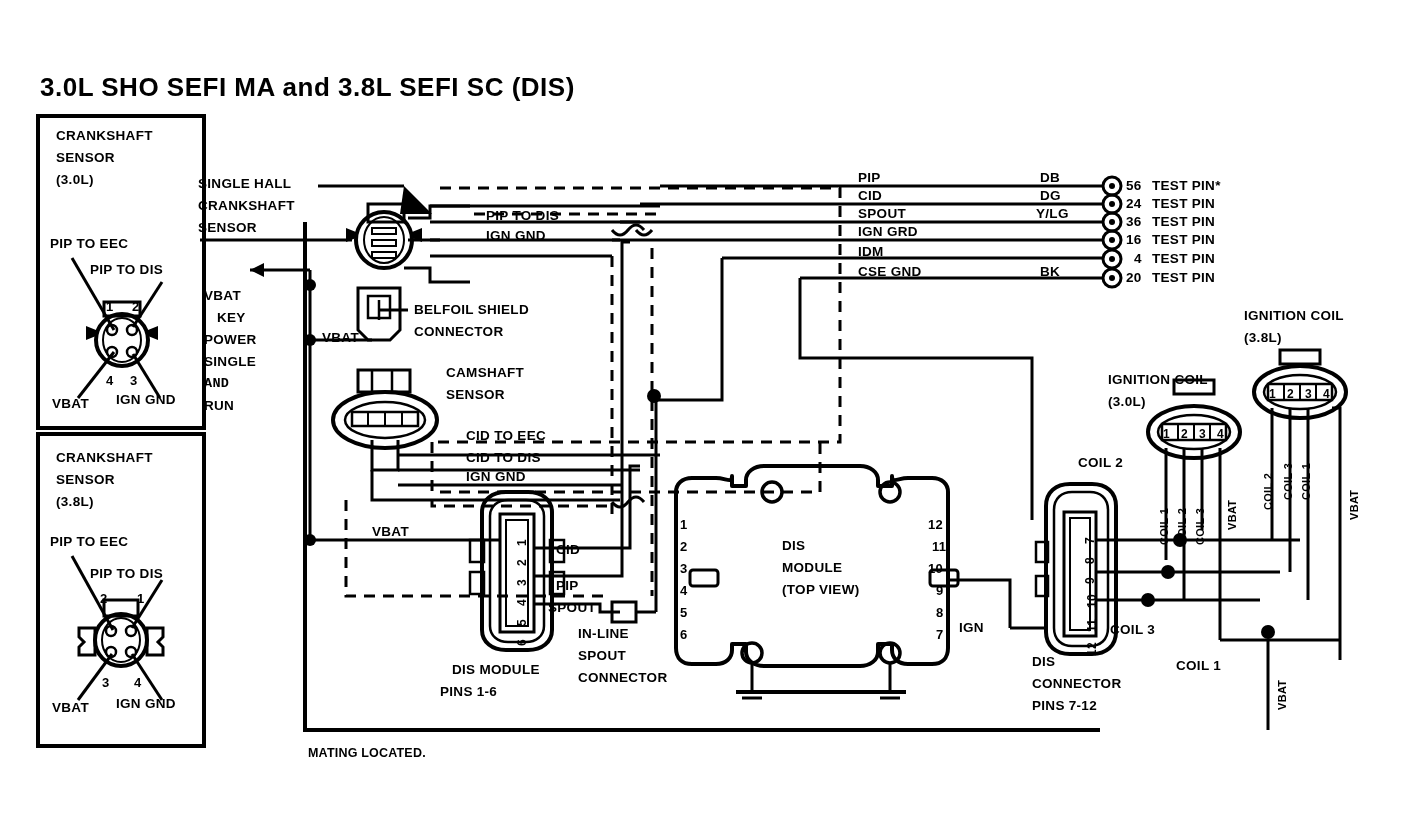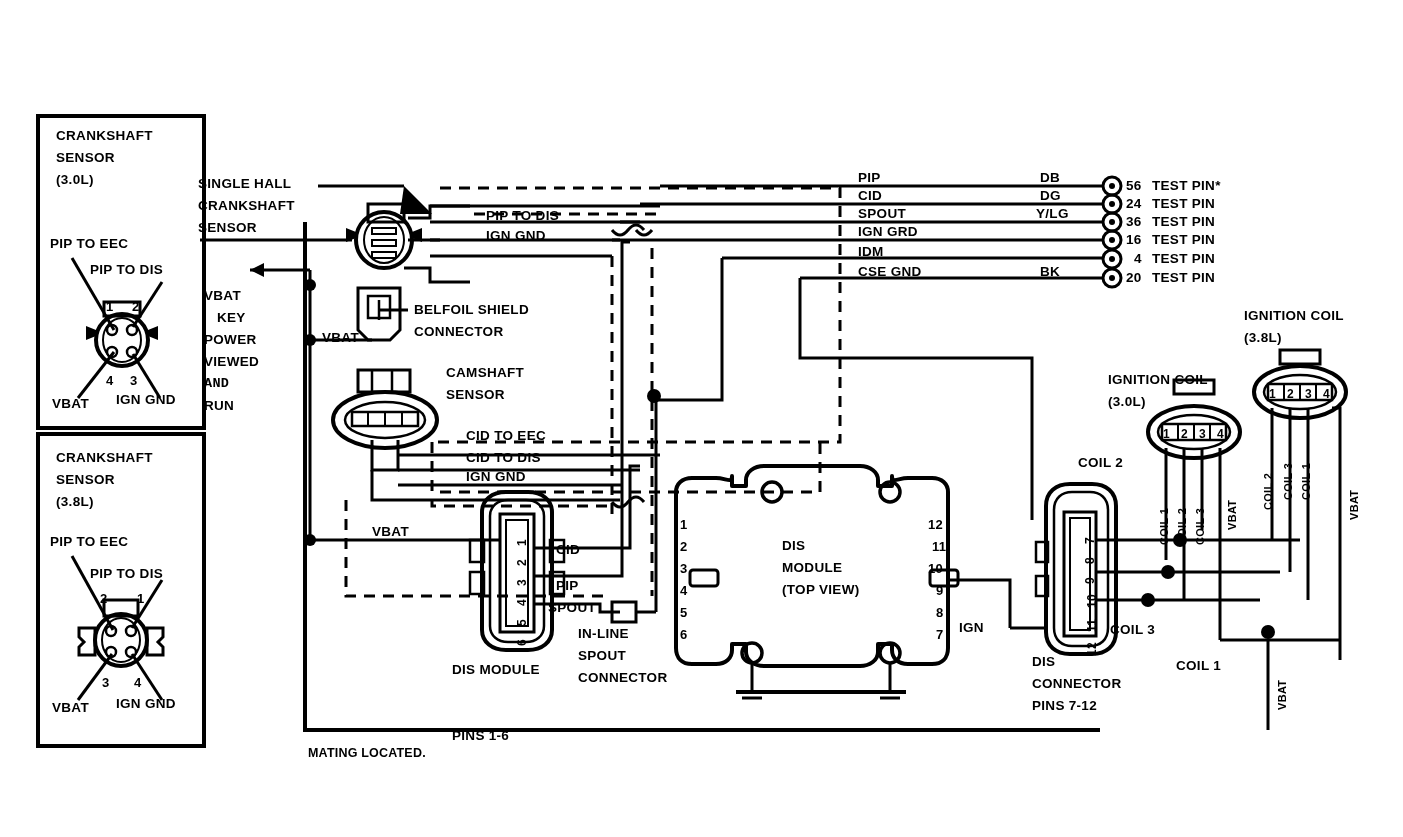--- a/index.html
+++ b/index.html
@@ -276,20 +276,21 @@
       <g stroke-width="3">
         <path d="M612 230 q8 10 16 0 q8 -10 16 0"></path>
         <path d="M612 502 q8 10 16 0 q8 -10 16 0"></path>
         <path d="M636 230 q8 10 16 0"></path>
       </g>
 
     </g>
   </svg>
   </div>
 
+  <div class="t title" style="left:40px;top:73px;">3.0L SHO SEFI MA and 3.8L SEFI SC (DIS)</div>
 
   <div class="t lbl" style="left:56px;top:128px;">CRANKSHAFT</div>
   <div class="t lbl" style="left:56px;top:150px;">SENSOR</div>
   <div class="t lbl" style="left:56px;top:172px;">(3.0L)</div>
   <div class="t lbl" style="left:50px;top:236px;">PIP TO EEC</div>
   <div class="t lbl" style="left:90px;top:262px;">PIP TO DIS</div>
   <div class="t pinnum" style="left:106px;top:300px;">1</div>
   <div class="t pinnum" style="left:132px;top:300px;">2</div>
   <div class="t pinnum" style="left:106px;top:374px;">4</div>
   <div class="t pinnum" style="left:130px;top:374px;">3</div>
@@ -310,21 +311,21 @@
 
   <div class="t lbl" style="left:198px;top:176px;">SINGLE HALL</div>
   <div class="t lbl" style="left:198px;top:198px;">CRANKSHAFT</div>
   <div class="t lbl" style="left:198px;top:220px;">SENSOR</div>
   <div class="t lbl" style="left:486px;top:208px;">PIP TO DIS</div>
   <div class="t lbl" style="left:486px;top:228px;">IGN GND</div>
 
   <div class="t lbl" style="left:204px;top:288px;">VBAT</div>
   <div class="t lbl" style="left:204px;top:310px;margin-left:13px;">KEY</div>
   <div class="t lbl" style="left:204px;top:332px;">POWER</div>
-  <div class="t lbl" style="left:204px;top:354px;">VIEWED</div>
+  <div class="t lbl" style="left:204px;top:354px;">SINGLE</div>
   <div class="t lbl" style="left:204px;top:376px;font-family:Liberation Mono, monospace;">AND</div>
   <div class="t lbl" style="left:204px;top:398px;">RUN</div>
 
   <div class="t lbl" style="left:322px;top:330px;">VBAT</div>
   <div class="t lbl" style="left:414px;top:302px;">BELFOIL SHIELD</div>
   <div class="t lbl" style="left:414px;top:324px;">CONNECTOR</div>
 
   <div class="t lbl" style="left:446px;top:365px;">CAMSHAFT</div>
   <div class="t lbl" style="left:446px;top:387px;">SENSOR</div>
   <div class="t lbl" style="left:466px;top:428px;">CID TO EEC</div>
@@ -335,21 +336,21 @@
   <div class="t lbl" style="left:556px;top:542px;">CID</div>
   <div class="t lbl" style="left:556px;top:578px;">PIP</div>
   <div class="t lbl" style="left:548px;top:600px;">SPOUT</div>
   <div class="t pin vert rot90" style="left:516px;top:546px;position:absolute;">1</div>
   <div class="t pin vert rot90" style="left:516px;top:566px;position:absolute;">2</div>
   <div class="t pin vert rot90" style="left:516px;top:586px;position:absolute;">3</div>
   <div class="t pin vert rot90" style="left:516px;top:606px;position:absolute;">4</div>
   <div class="t pin vert rot90" style="left:516px;top:626px;position:absolute;">5</div>
   <div class="t pin vert rot90" style="left:516px;top:646px;position:absolute;">6</div>
   <div class="t lbl" style="left:452px;top:662px;">DIS MODULE</div>
-  <div class="t lbl" style="left:452px;top:684px;margin-top:44px;">PINS 1-6</div>
+  <div class="t lbl" style="left:440px;top:684px;">PINS 1-6</div>
 
   <div class="t lbl" style="left:578px;top:626px;">IN-LINE</div>
   <div class="t lbl" style="left:578px;top:648px;">SPOUT</div>
   <div class="t lbl" style="left:578px;top:670px;">CONNECTOR</div>
 
   <div class="t lbl" style="left:782px;top:538px;">DIS</div>
   <div class="t lbl" style="left:782px;top:560px;">MODULE</div>
   <div class="t lbl" style="left:782px;top:582px;">(TOP VIEW)</div>
   <div class="t pinnum" style="left:680px;top:518px;">1</div>
   <div class="t pinnum" style="left:680px;top:540px;">2</div>

